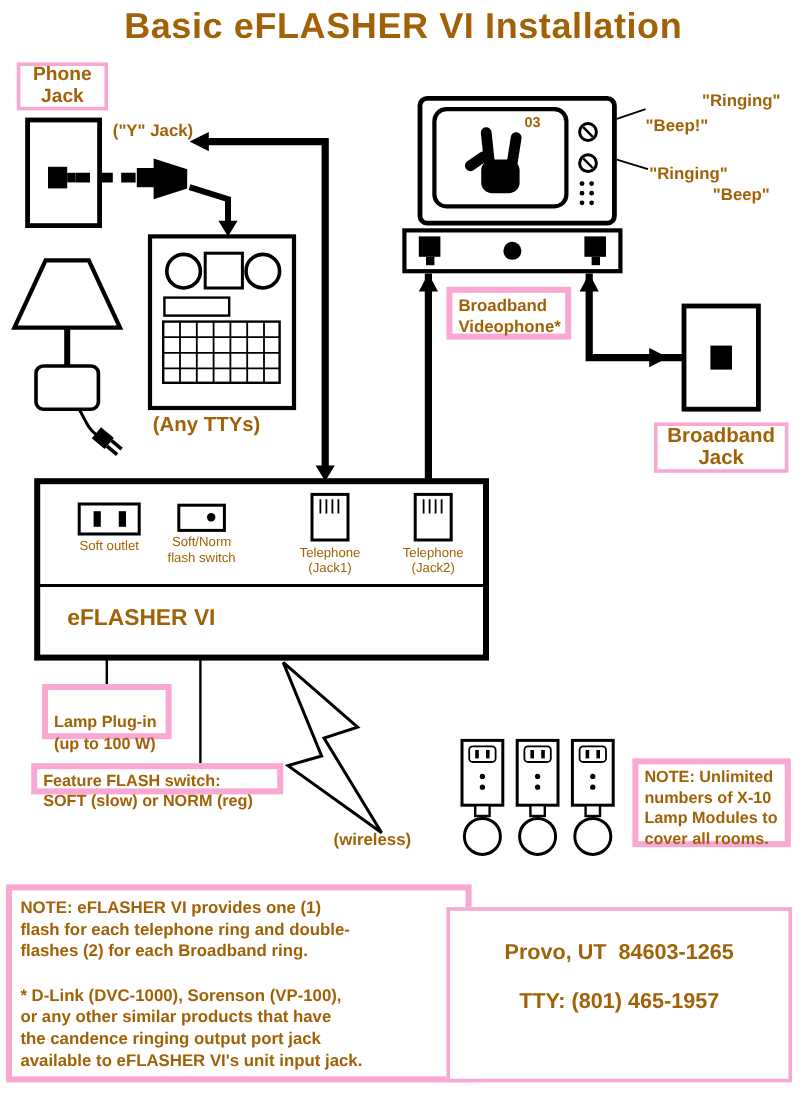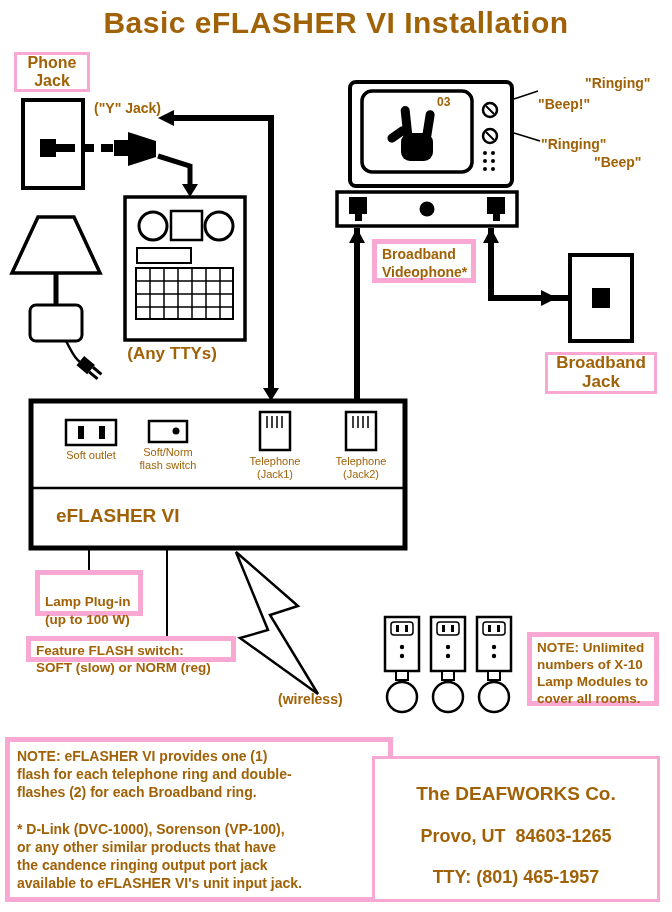--- a/index.html
+++ b/index.html
@@ -226,20 +226,19 @@
   <div class="box" style="left:5px;top:737px;width:388px;height:165px;font-size:14px;line-height:1.3;padding:5px 7px;">NOTE: eFLASHER VI provides one (1)
 flash for each telephone ring and double-
 flashes (2) for each Broadband ring.
 
 * D-Link (DVC-1000), Sorenson (VP-100),
 or any other similar products that have
 the candence ringing output port jack
 available to eFLASHER VI's unit input jack.</div>
 
   <div class="box" style="left:372px;top:756px;width:288px;height:146px;border-width:3px;text-align:center;padding-top:5px;">
-    <div class="contact-line" style="font-size:19px;">The DEAFWORKS Co.</div>
     <div class="contact-line" style="font-size:18px;">Provo, UT  84603-1265</div>
     <div class="contact-line" style="font-size:18px;">TTY: (801) 465-1957</div>
     
     
   </div>
 
 </div>
 
 </body></html>

